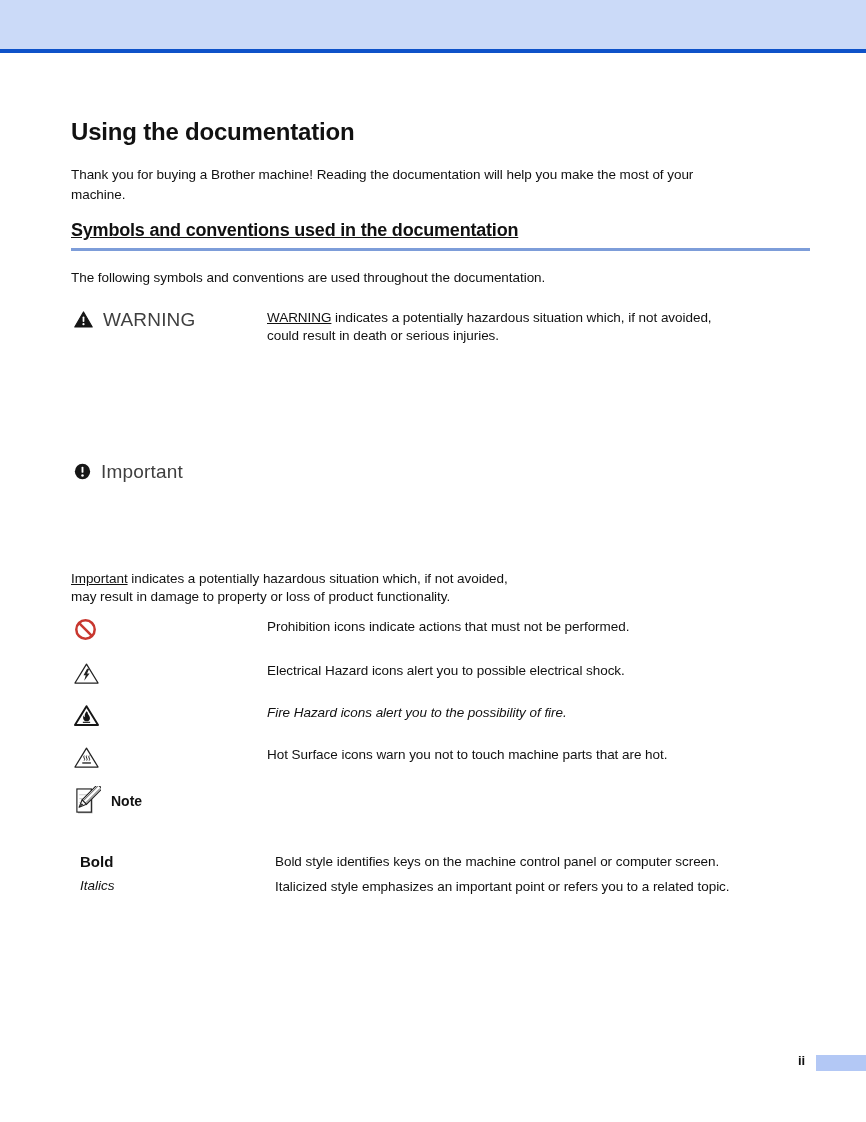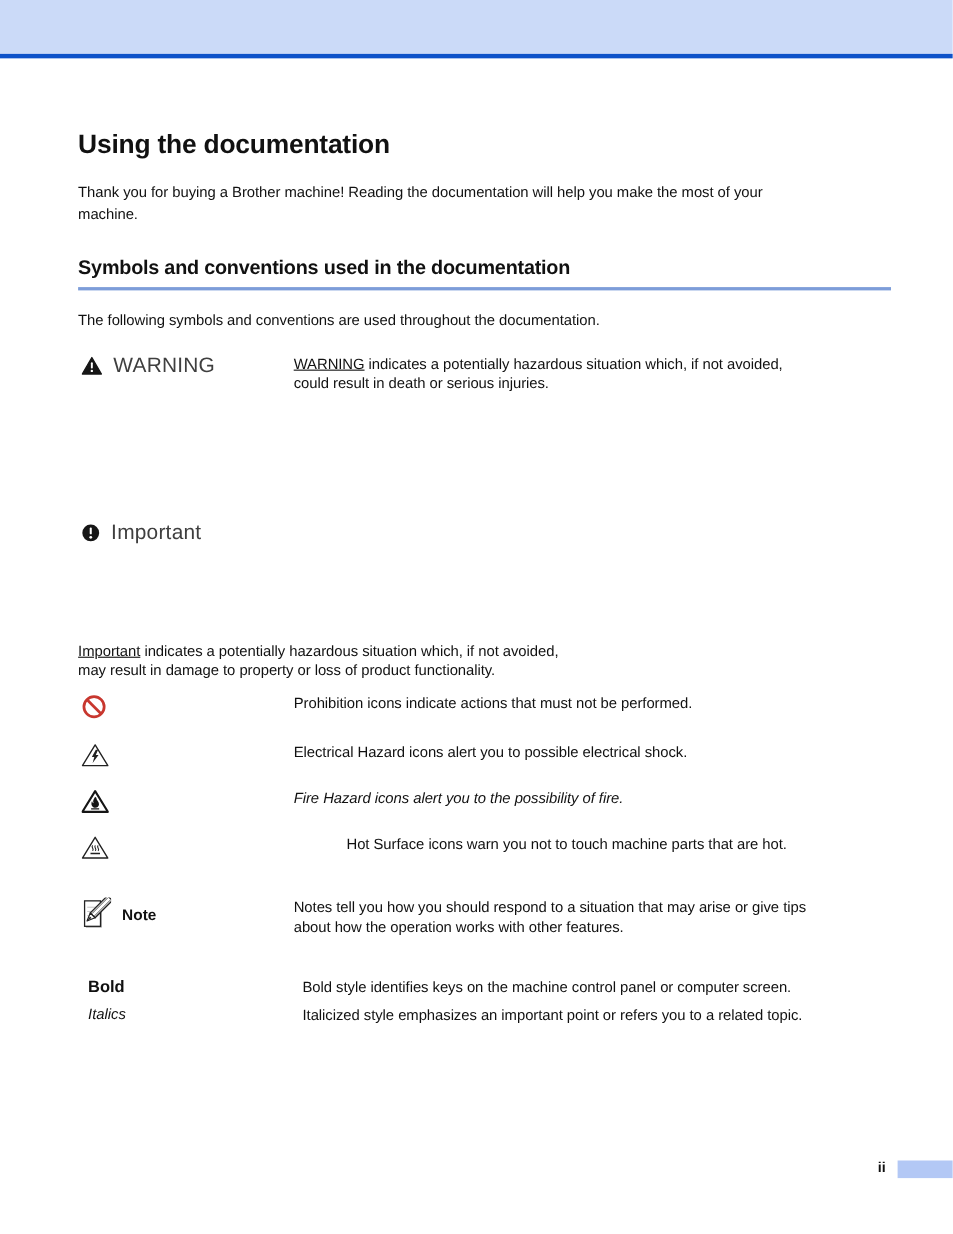--- a/index.html
+++ b/index.html
@@ -46,23 +46,24 @@
     font-size: 13.5px;
     line-height: 19.5px;
     letter-spacing: -0.05px;
     white-space: pre-line;
   }
   p.intro { margin: 0; width: 735px; }
   h2.section-heading {
     font-size: 18px;
     font-weight: bold;
     letter-spacing: -0.2px;
-    margin: 29px 0 0 0;
+    margin: 16px 0 0 0;
     padding-bottom: 7px;
     border-bottom: 3px solid var(--heading-rule);
+    text-decoration: underline;
   }
   p.section-intro { margin: 17px 0 0 0; }
   .rows { margin-top: 21px; }
   .row { display: flex; align-items: flex-start; }
   .row-left {
     width: 196px;
     flex: 0 0 196px;
     display: flex;
     align-items: center;
     gap: 10px;
@@ -82,21 +83,21 @@
     letter-spacing: 0.2px;
   }
   .note-label { font-size: 14px; font-weight: bold; }
   .icon { display: inline-flex; line-height: 0; }
   
   .r-warning   { margin-bottom: 28px; }
   .r-important { margin-bottom: 11px; flex-direction: column; }
   .r-prohibit  { margin-bottom: 21px; }
   .r-electric  { margin-bottom: 19px; }
   .r-fire      { margin-bottom: 19px; font-style: italic; }
-  .r-hot       { margin-bottom: 34px; gap: 48px; }
+  .r-hot       { margin-bottom: 17px; }
   .r-note      { margin-bottom: 36px; }
   .r-bold      { margin-bottom: 7px; }
   .trow .row-left { padding-left: 9px; align-items: flex-start; }
   .trow .row-right { padding-left: 8px; }
   .bold-label { font-size: 15px; font-weight: bold; }
   .italic-label { font-size: 13.5px; font-style: italic; }
   .page-num {
     position: absolute;
     top: 1053px;
     left: 798px;
@@ -229,22 +230,20 @@
               <rect x="11" y="-5" width="6.4" height="23" fill="#ffffff" stroke="#222222" stroke-width="1.2"></rect>
               <line x1="12.6" y1="-4" x2="12.6" y2="17.5" stroke="#222222" stroke-width="0.7"></line>
               <line x1="15.8" y1="-4" x2="15.8" y2="17.5" stroke="#222222" stroke-width="0.7"></line>
               <polygon points="11,18 17.4,18 14.2,25.5" fill="#ffffff" stroke="#222222" stroke-width="1.1" stroke-linejoin="round"></polygon>
               <polygon points="13.2,20.5 15.2,20.5 14.2,25.5" fill="#222222"></polygon>
             </g>
           </svg>
         </span>
         <span class="note-label">Note</span>
       </div>
-      <div class="row-right lines">Notes tell you how you should respond to a situation that may arise or give tips
-about how the operation works with other features.</div>
     </div>
 
     <div class="row trow r-bold">
       <div class="row-left">
         <span class="bold-label">Bold</span>
       </div>
       <div class="row-right">Bold style identifies keys on the machine control panel or computer screen.</div>
     </div>
 
     <div class="row trow">

